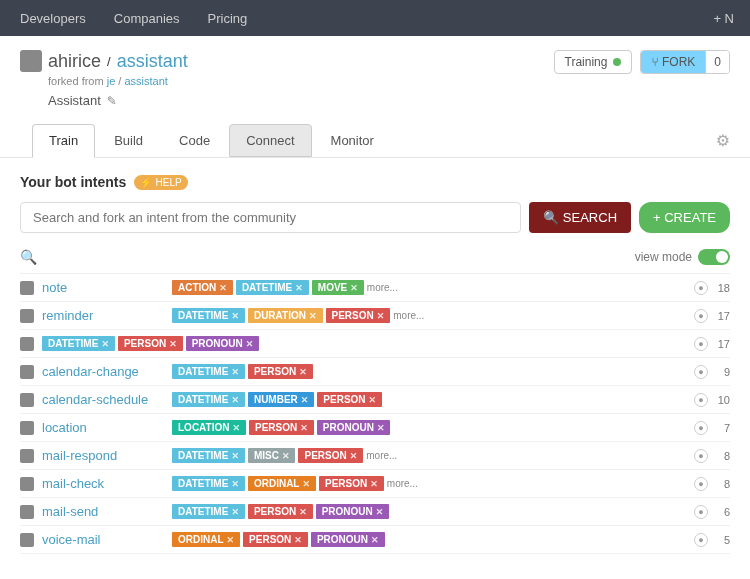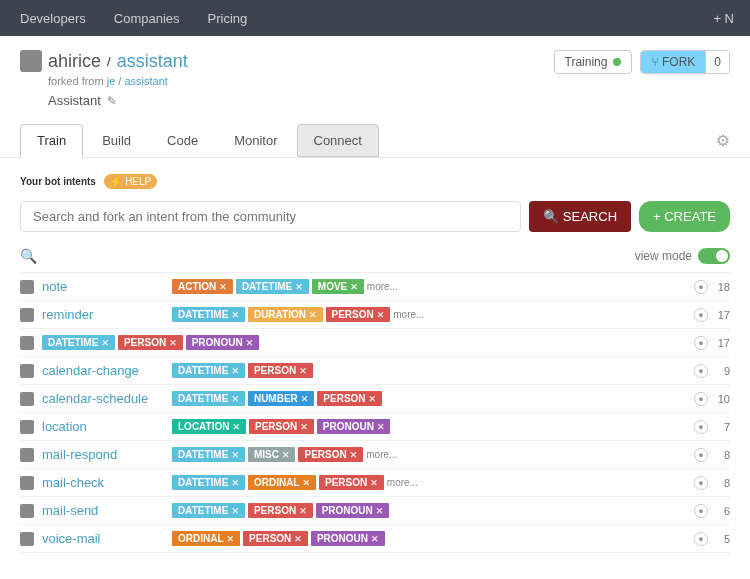--- a/index.html
+++ b/index.html
@@ -115,21 +115,21 @@
       gap: 4px;
     }
     .fork-count {
       padding: 4px 8px;
       background: #fff;
       color: #555;
     }
 
     
     .tabs-area {
-      padding: 16px 20px 0 20px;
+      padding: 16px 20px 0 32px;
       border-bottom: 1px solid #e5e5e5;
       display: flex;
       align-items: center;
       justify-content: space-between;
     }
     .tabs { display: flex; gap: 0; }
     .tab {
       padding: 8px 16px;
       font-size: 13px;
       color: #555;
@@ -153,21 +153,21 @@
     .settings-icon { color: #aaa; cursor: pointer; font-size: 16px; }
 
     
     .intents-section { padding: 16px 20px; }
     .intents-header {
       display: flex;
       align-items: center;
       gap: 8px;
       margin-bottom: 12px;
     }
-    .intents-title { font-size: 10px; font-weight: 600; color: #333; }
+    .intents-title { font-size: 14px; font-weight: 600; color: #333; }
     .help-badge {
       background: #f0ad4e;
       color: #fff;
       font-size: 10px;
       padding: 2px 6px;
       border-radius: 10px;
       cursor: pointer;
     }
 
     
@@ -371,22 +371,22 @@
         <div class="fork-count">0</div>
       </div>
     </div>
   </div>
 
   <div class="tabs-area">
     <div class="tabs">
       <div class="tab active">Train</div>
       <div class="tab">Build</div>
       <div class="tab">Code</div>
+      <div class="tab connect-tab">Connect</div>
       <div class="tab">Monitor</div>
-      <div class="tab connect-tab">Connect</div>
     </div>
     <span class="settings-icon">⚙</span>
   </div>
 
   <div class="intents-section">
     <div class="intents-header">
       <span class="intents-title">Your bot intents</span>
       <span class="help-badge">⚡ HELP</span>
     </div>
 

